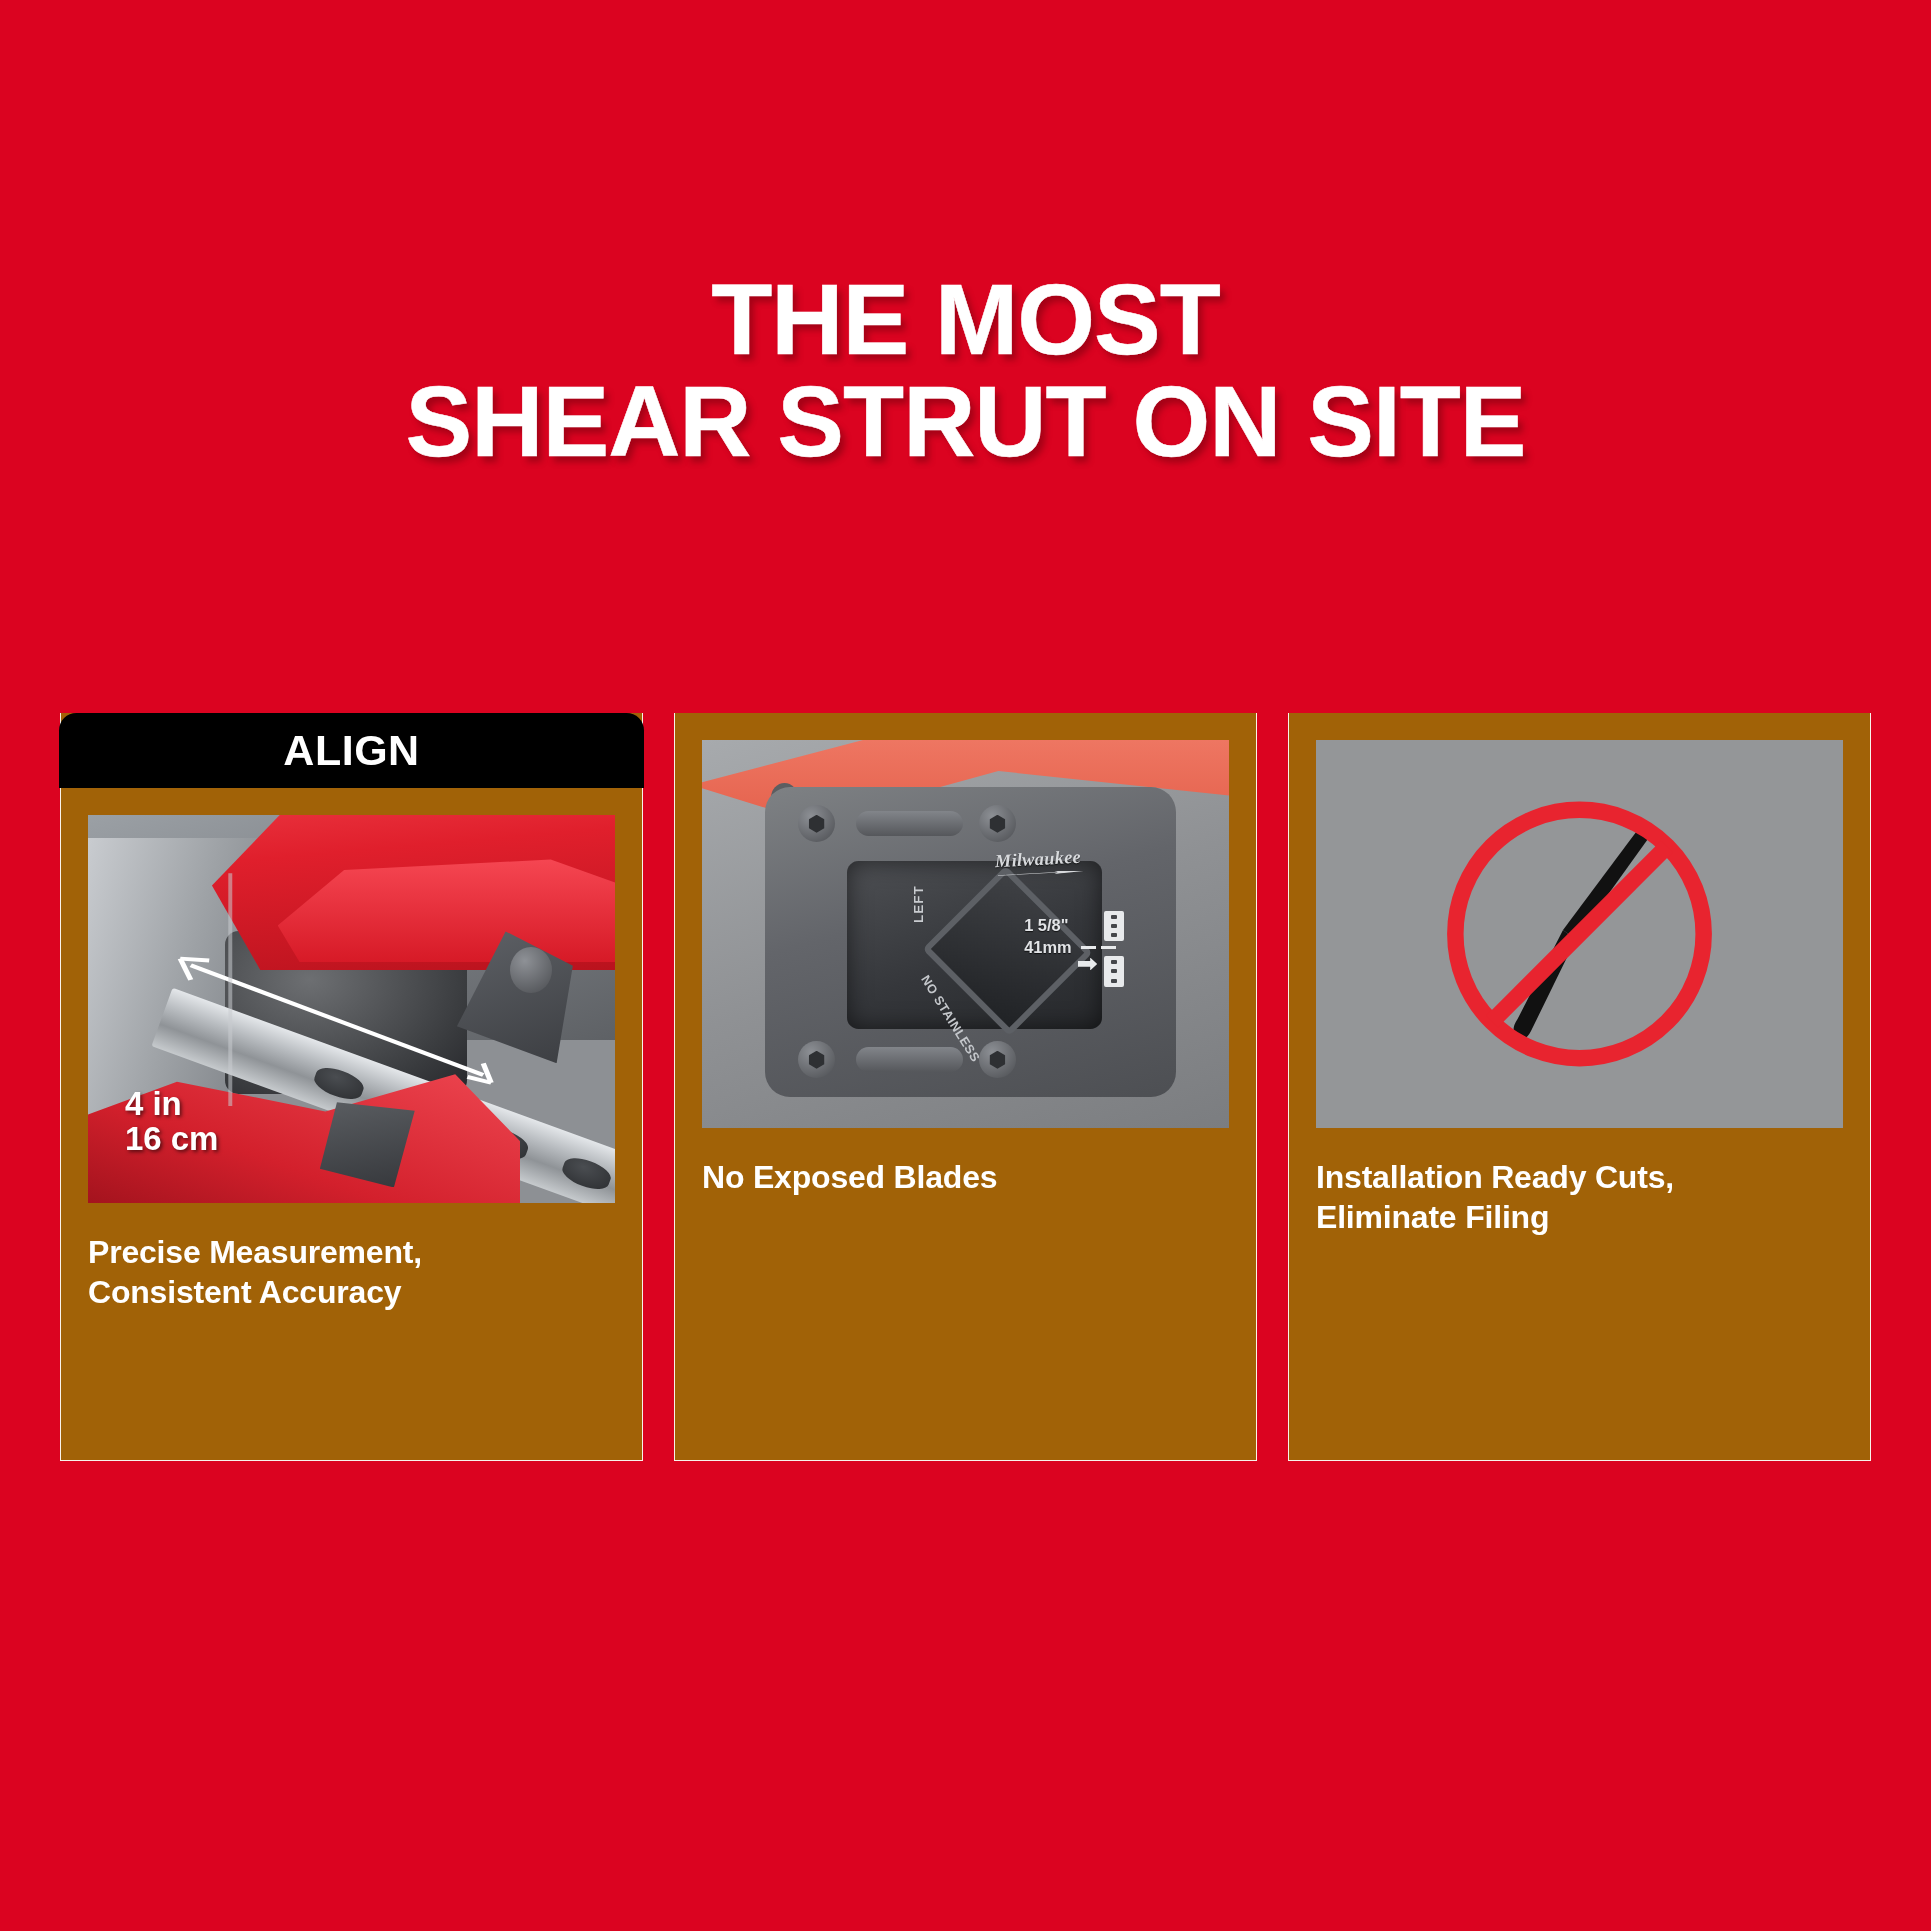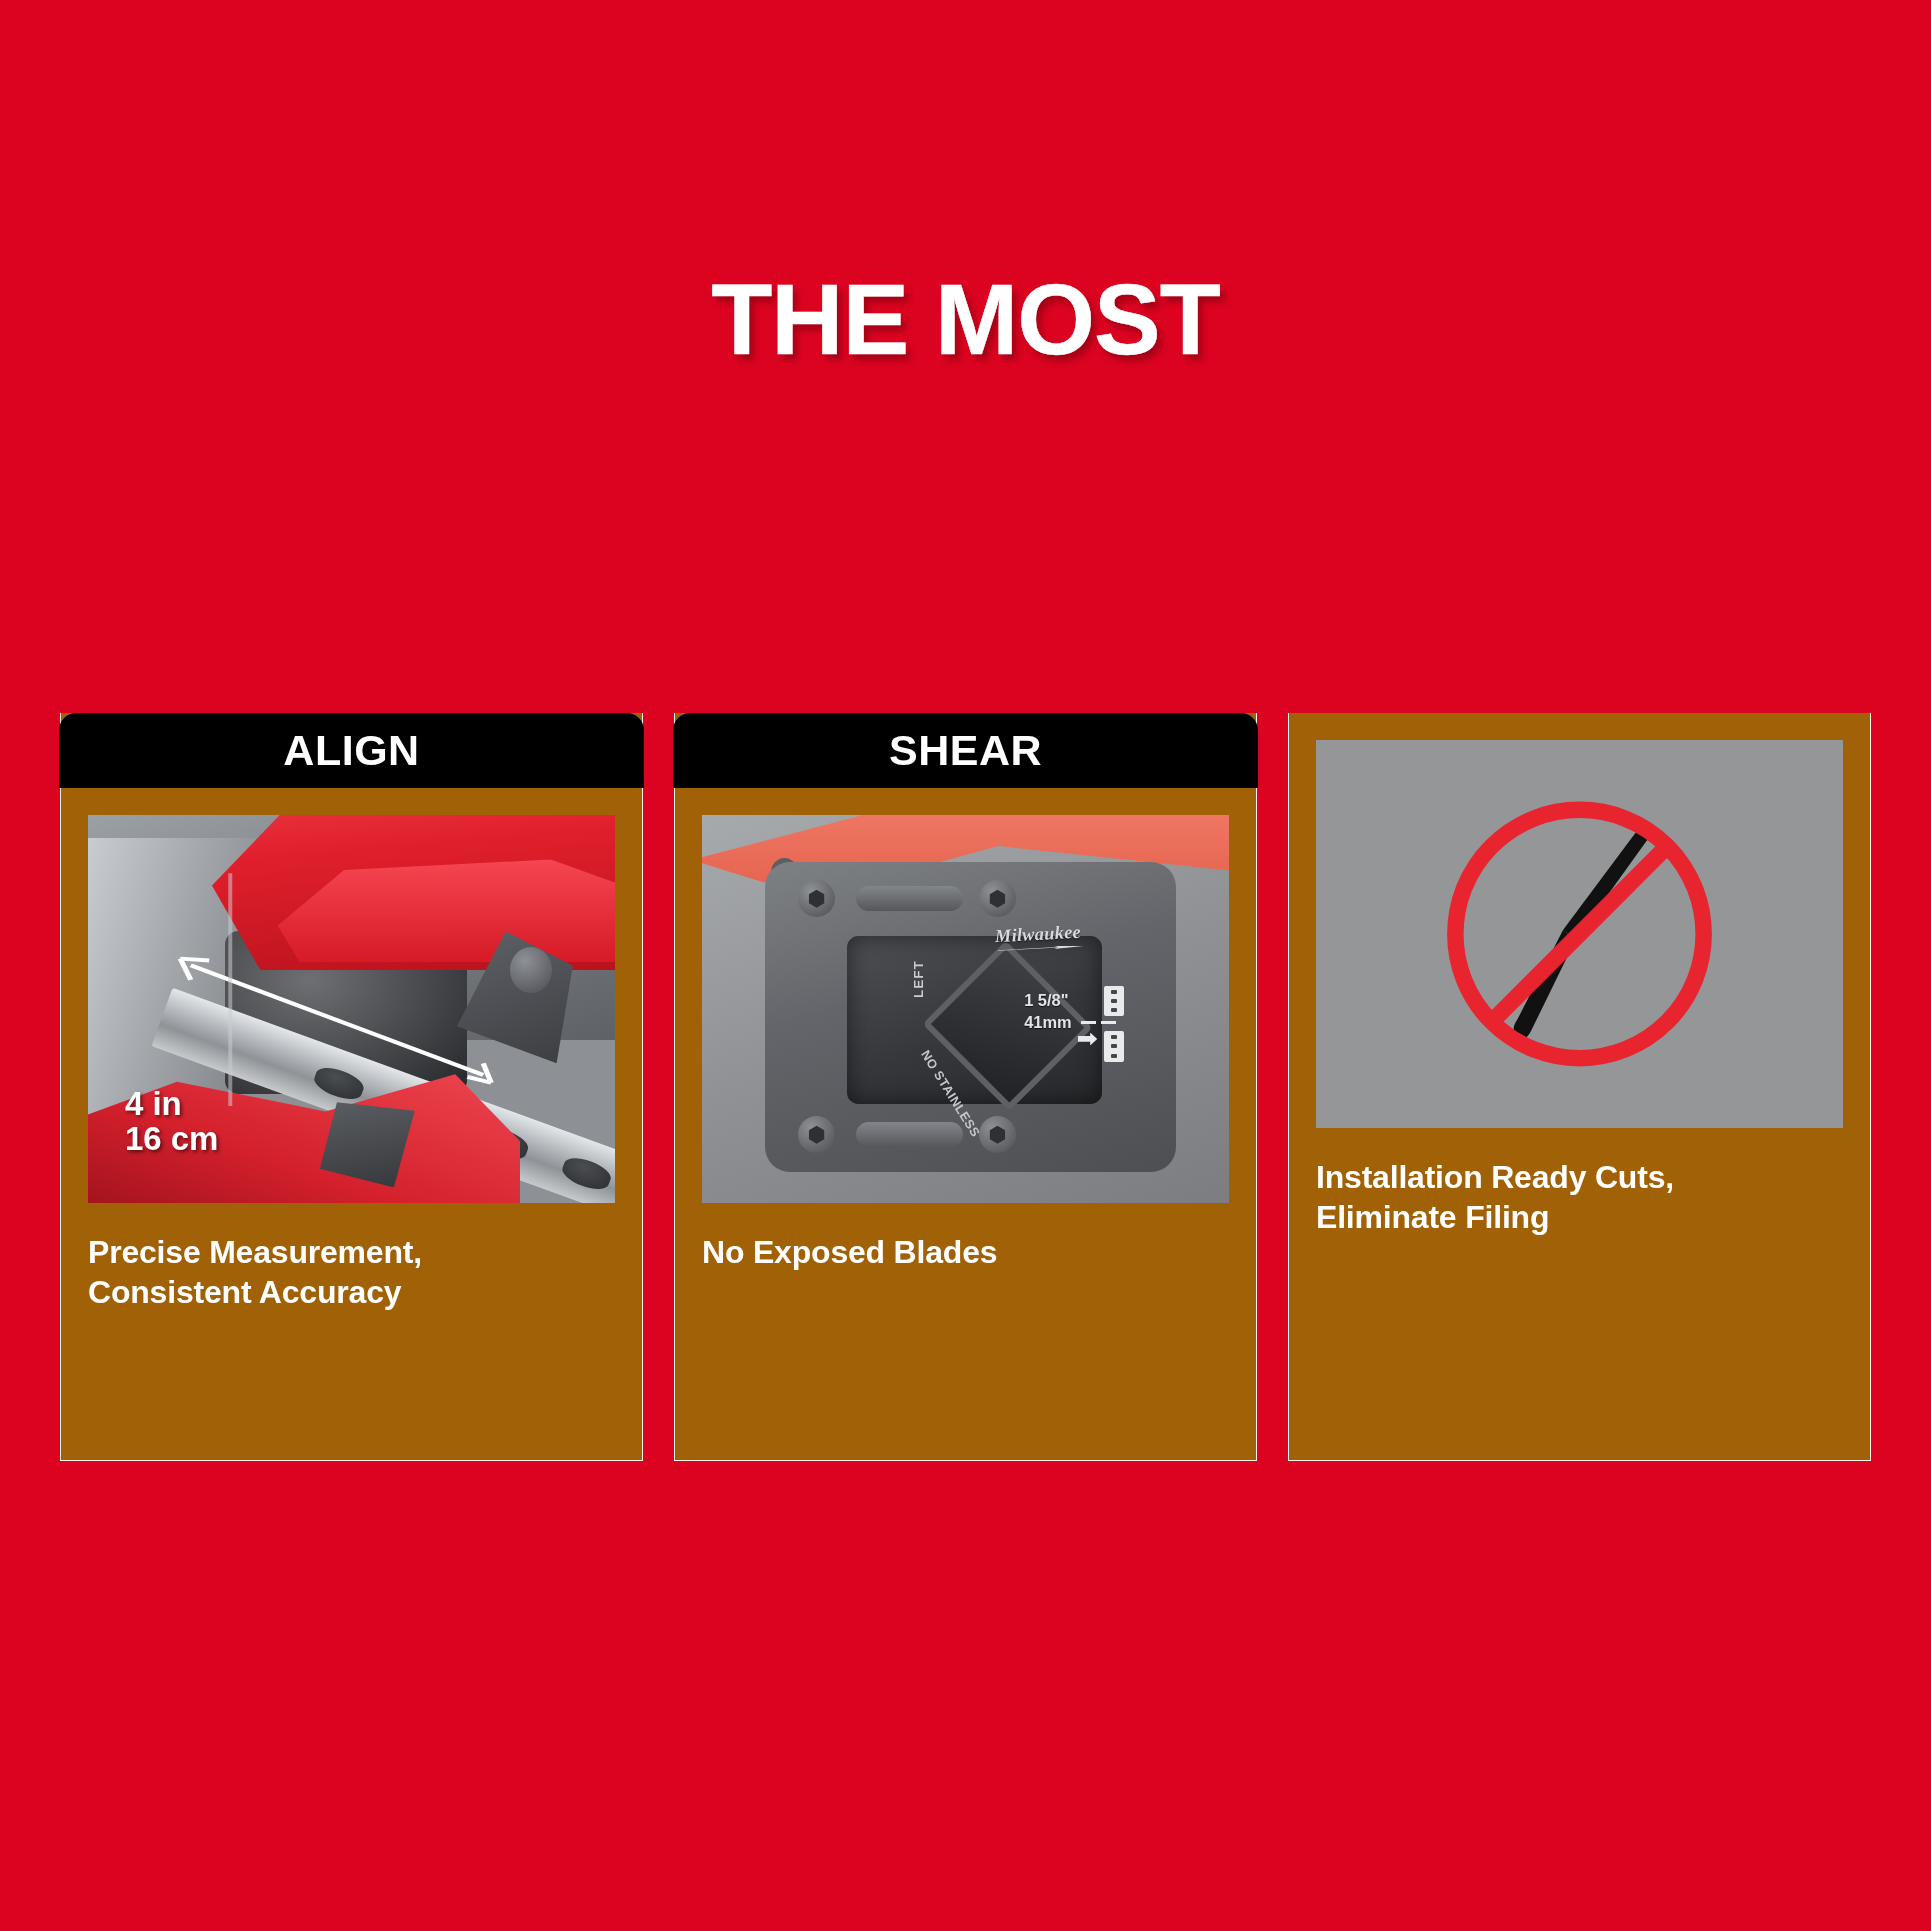--- a/index.html
+++ b/index.html
@@ -247,20 +247,21 @@
 
   
   .install-graphic { position:absolute; inset:0; background:#949698; }
   .ig-svg { position:absolute; inset:0; width:100%; height:100%; }
 </style>
 </head>
 <body>
 
 <div class="headline">
   <span class="hl-line">THE MOST</span>
+  <span class="hl-line">SHEAR STRUT ON SITE</span>
 </div>
 
 <div class="cards">
 
   <div class="card">
     <div class="card-header">
       <div class="card-header-label">ALIGN</div>
     </div>
 
     <div class="card-media">
@@ -297,23 +298,20 @@
       </div>
     </div>
 
     <div class="card-caption">
       <span>Precise Measurement,</span>
       <span>Consistent Accuracy</span>
     </div>
   </div>
 
   <div class="card">
-    <div class="card-header">
-      <div class="card-header-label">SHEAR</div>
-    </div>
 
     <div class="card-media">
       <div class="shear-photo">
         <div class="sp-grayfield"></div>
         <div class="sp-orange"></div>
         <div class="sp-orange-hole"></div>
         <div class="sp-body">
           <div class="sp-bolt" style="left:8%;top:6%"></div>
           <div class="sp-slot" style="left:22%;top:8%"></div>
           <div class="sp-bolt" style="left:52%;top:6%"></div>

